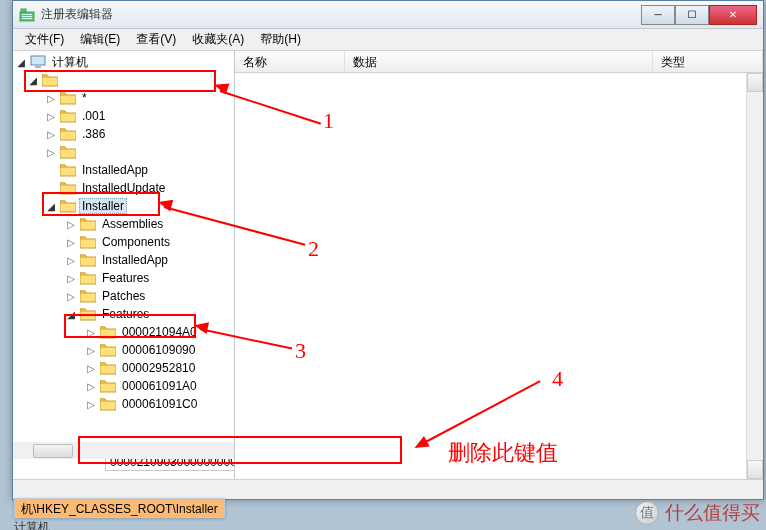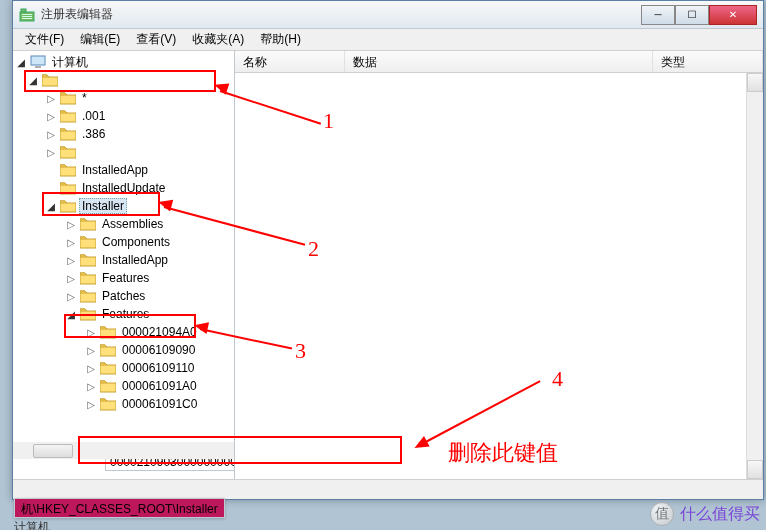--- a/index.html
+++ b/index.html
@@ -35,36 +35,36 @@
     .depth-4 { padding-left: 72px; }
     
     .list-pane { flex: 1; background: #fff; position: relative; }
     .list-header { height: 22px; background: linear-gradient(to bottom,#fcfcfc,#eee); border-bottom: 1px solid #d0d0d0; display: flex; }
     .list-col { padding: 3px 8px; border-right: 1px solid #e0e0e0; font-family: Liberation Mono, monospace; }
     .scrollbar-v { position: absolute; right: 0; top: 22px; bottom: 0; width: 17px; background: #f0f0f0; border-left: 1px solid #ddd; }
     .scrollbar-v::before, .scrollbar-v::after { content: ""; position: absolute; left: 0; right: 0; height: 17px; background: linear-gradient(to bottom,#f8f8f8,#e0e0e0); border: 1px solid #ccc; }
     .scrollbar-v::before { top: 0; } .scrollbar-v::after { bottom: 0; }
     
     .statusbar { height: 20px; background: #f0f0f0; border-top: 1px solid #d0d0d0; padding: 2px 6px; font-size: 12px; }
-    .statusbar-overflow { position: absolute; left: 14px; bottom: 12px; height: 20px; background: #be185d; border: 1px solid #c0c8d0; padding: 2px 6px; box-shadow: 0 1px 3px rgba(0,0,0,.2); }
+    .statusbar-overflow { position: absolute; left: 14px; bottom: 12px; height: 20px; background: #fdba74; border: 1px solid #c0c8d0; padding: 2px 6px; box-shadow: 0 1px 3px rgba(0,0,0,.2); }
     .statusbar-under { position: absolute; left: 14px; bottom: -6px; font-size: 12px; color: #333; }
     
     .hscroll { position: absolute; bottom: 20px; left: 0; right: 0; height: 17px; background: #f0f0f0; display: flex; align-items: center; }
     .hscroll-thumb { width: 40px; height: 14px; margin-left: 20px; background: linear-gradient(to bottom,#f4f4f4,#ddd); border: 1px solid #bbb; border-radius: 2px; }
     
     
     .redbox { position: absolute; border: 2px solid #f00; pointer-events: none; }
     .arrow-line { position: absolute; background: #f00; transform-origin: left center; pointer-events: none; }
     .arrow-head { position: absolute; width: 0; height: 0; border: 6px solid transparent; border-right-color: #f00; border-right-width: 14px; pointer-events: none; }
     .anno-num { position: absolute; color: #f00; font-size: 22px; font-family: serif; pointer-events: none; }
     .anno-text { position: absolute; color: #f00; font-size: 22px; font-family: "SimSun", serif; pointer-events: none; }
     
     .watermark { position: absolute; right: 6px; bottom: 4px; display: flex; align-items: center; gap: 6px; opacity: .8; }
     .watermark-logo { width: 24px; height: 24px; border-radius: 50%; background: radial-gradient(circle at 30% 30%, #fff, #ccc); border: 1px solid #aaa; display: flex; align-items: center; justify-content: center; font-size: 14px; color: #666; }
-    .watermark-text { color: #6d28d9; font-size: 16px; font-family: Liberation Mono, monospace; }
+    .watermark-text { color: #b91c1c; font-size: 19px; font-family: Liberation Mono, monospace; }
     
     .long-key-field { position: absolute; left: 92px; width: 290px; height: 18px; background: #fff; border: 1px solid #c0c8d0; padding: 1px 4px; font-size: 12px; overflow: hidden; white-space: nowrap; }
   </style>
 </head>
 <body>
 
 <div class="window">
 
   <div class="titlebar">
     <span class="titlebar-icon">
@@ -229,21 +229,21 @@
                 <path d="M0 2 L5 2 L7 4 L0 4 Z" fill="#ffd860" stroke="#c9a030"></path>
               </svg></span>
             <span class="tree-label">00006109090</span>
           </div>
           <div class="tree-node depth-4">
             <span class="toggle">▷</span>
             <span class="folder-icon"><svg viewBox="0 0 16 14">
                 <path d="M0 2 L5 2 L7 4 L16 4 L16 13 L0 13 Z" fill="#ffe07a" stroke="#c9a030"></path>
                 <path d="M0 2 L5 2 L7 4 L0 4 Z" fill="#ffd860" stroke="#c9a030"></path>
               </svg></span>
-            <span class="tree-label">00006109110</span>
+            <span class="tree-label">00002952810</span>
           </div>
           <div class="tree-node depth-4">
             <span class="toggle">▷</span>
             <span class="folder-icon"><svg viewBox="0 0 16 14">
                 <path d="M0 2 L5 2 L7 4 L16 4 L16 13 L0 13 Z" fill="#ffe07a" stroke="#c9a030"></path>
                 <path d="M0 2 L5 2 L7 4 L0 4 Z" fill="#ffd860" stroke="#c9a030"></path>
               </svg></span>
             <span class="tree-label">000061091A0</span>
           </div>
           <div class="tree-node depth-4">

